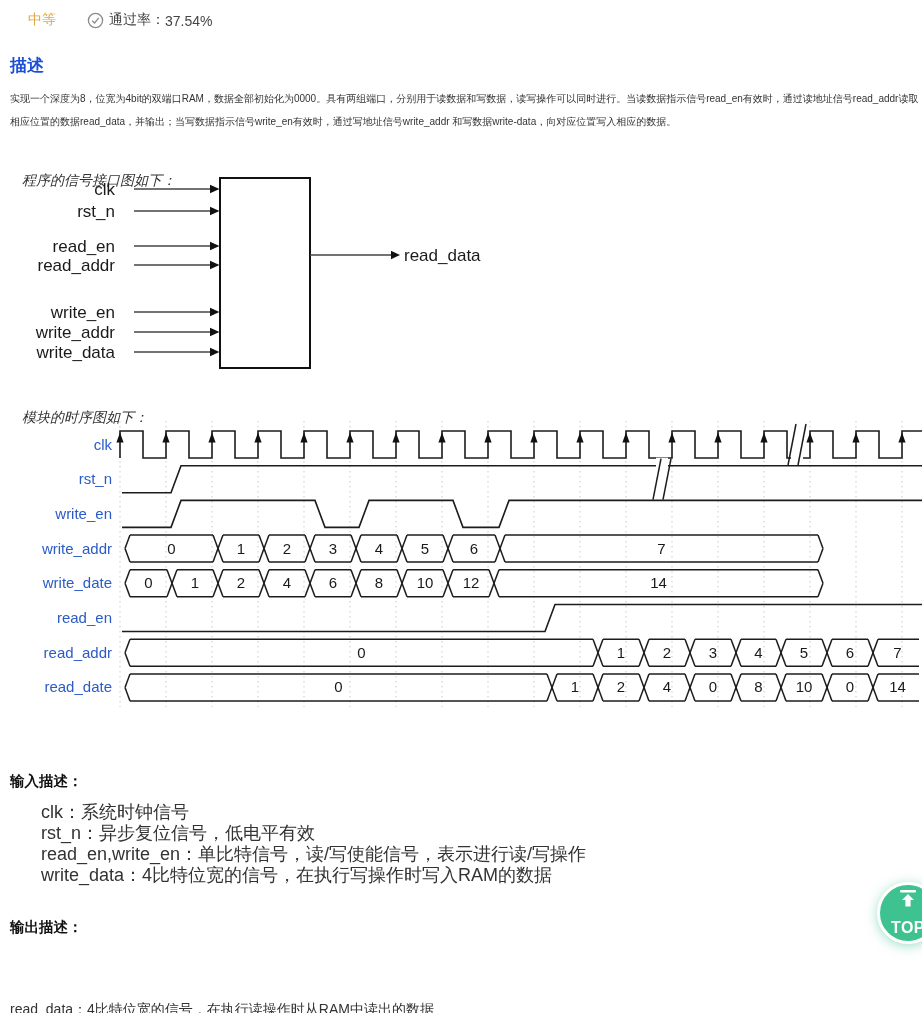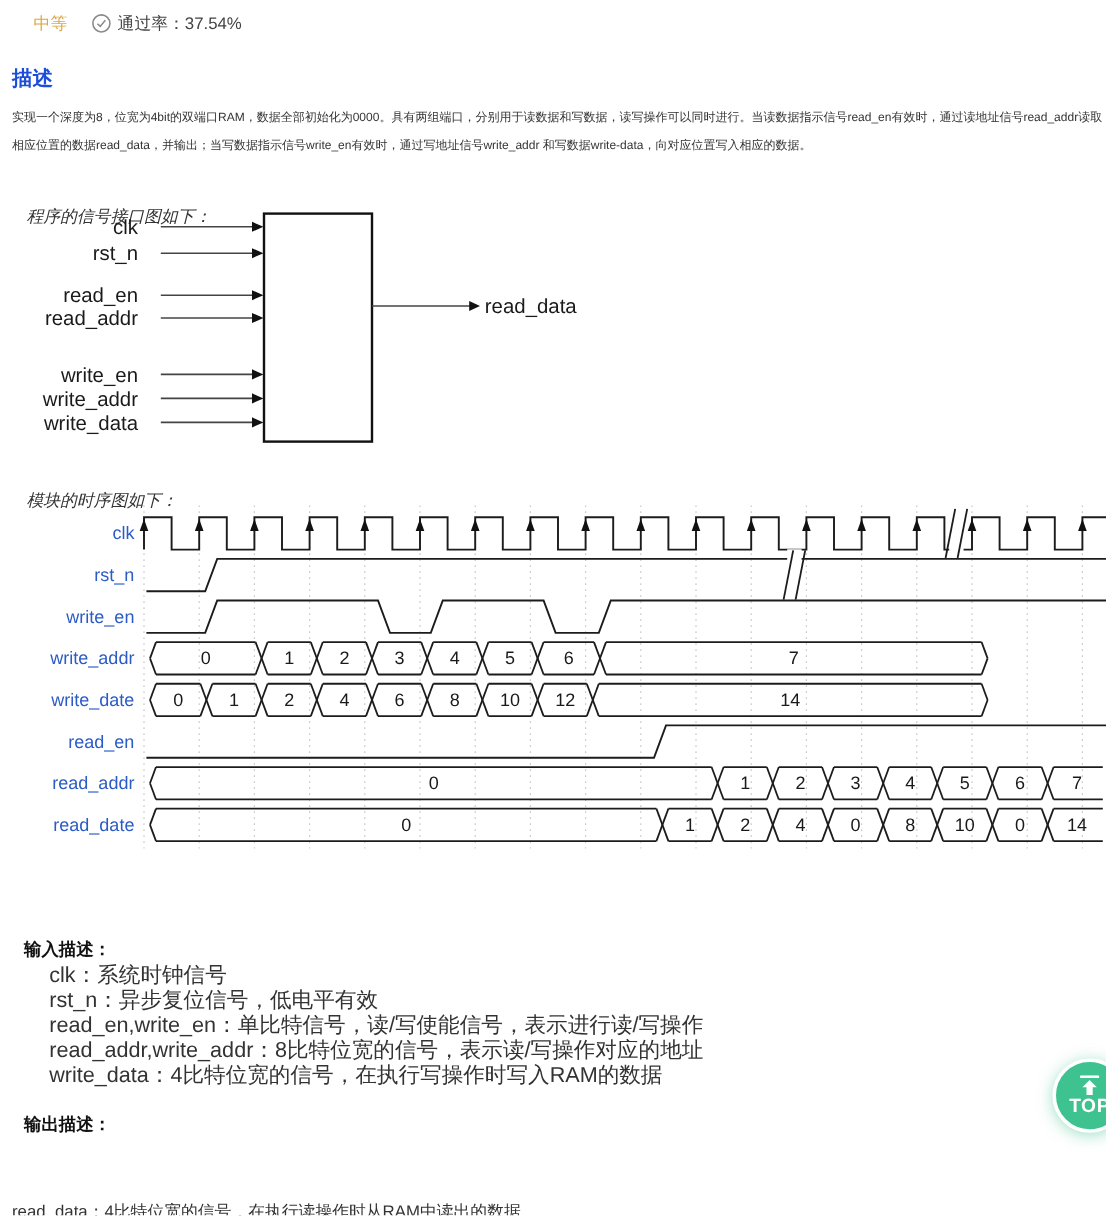--- a/index.html
+++ b/index.html
@@ -1,31 +1,31 @@
 <!DOCTYPE html>
 <html><head>
 <meta charset="utf-8">
 <style>
   html,body{margin:0;padding:0;background:#fff;}
   .page{position:relative;width:922px;height:1013px;background:#fff;overflow:hidden;
         font-family:"Liberation Sans","DejaVu Sans",sans-serif;color:#333;}
-  .abs{position:absolute;}
+  .abs{position:absolute;gap:11px;}
   .meta-row{top:11px;left:28px;display:flex;align-items:center;font-size:14px;}
   .difficulty{color:#dfa63c;margin-right:20px;}
-  .pass-rate{display:flex;align-items:flex-start;color:#444;}
+  .pass-rate{display:flex;align-items:flex-end;color:#444;}
   .pass-rate svg{margin-right:5px;display:block;}
   .desc-title{top:54px;left:10px;margin:0;font-size:17px;font-weight:bold;color:#1d4ed8;}
   .body-text{top:87px;left:10px;width:912px;height:70px;margin:0;font-size:10px;line-height:23px;overflow:hidden;}
   .cap{top:0;left:10px;margin:12px;font-size:14px;line-height:20px;font-style:italic;}
   .cap-interface{top:158px;}
   .cap-timing{top:395px;}
   .block-diagram{top:172px;left:0;}
   .timing-diagram{top:421px;left:0;}
   .verilog-note{top:716px;}
-  .sub-title{margin:10px;font-size:14.5px;font-weight:bold;color:#111;left:10px;}
+  .sub-title{margin:0;font-size:14.5px;font-weight:bold;color:#111;left:10px;}
   .input-title{top:772px;}
   .output-title{top:918px;}
   .desc-lines{top:802px;left:10px;font-size:18px;line-height:21px;margin-left:31px;}
   .output-line{top:951px;left:10px;font-size:14px;line-height:21px;margin-top:48px;}
   .top-btn{top:882px;right:-17px;width:56px;height:56px;border-radius:50%;background:#3ec28f;
            border:3px solid #fff;box-shadow:0 2px 12px rgba(62,194,143,.5);display:flex;flex-direction:column;
            align-items:center;justify-content:center;color:#fff;cursor:pointer;z-index:5;}
   .top-btn .top-label{font-size:16px;font-weight:bold;line-height:1;margin-top:2px;letter-spacing:.5px;}
   svg text{font-family:"Liberation Sans","DejaVu Sans",sans-serif;}
   .sig-label{fill:#2a5bc7;font-size:15px;}
@@ -319,21 +319,20 @@
         <text class="bus-label" x="897.5" y="271.40000000000003" text-anchor="middle">14</text>
       </svg>
   </div>
 
 
   <h3 class="abs sub-title input-title">输入描述：</h3>
   <div class="abs desc-lines">
     <div>clk：系统时钟信号</div>
     <div>rst_n：异步复位信号，低电平有效</div>
     <div>read_en,write_en：单比特信号，读/写使能信号，表示进行读/写操作</div>
-    <div>read_addr,write_addr：8比特位宽的信号，表示读/写操作对应的地址</div>
     <div>write_data：4比特位宽的信号，在执行写操作时写入RAM的数据</div>
   </div>
 
   <h3 class="abs sub-title output-title">输出描述：</h3>
   <div class="abs output-line">read_data：4比特位宽的信号，在执行读操作时从RAM中读出的数据</div>
 
   <div class="abs top-btn">
     <svg width="22" height="17" viewBox="0 0 22 17">
       <rect x="3" y="0" width="16" height="2.4" rx="1" fill="#fff"></rect>
       <path d="M11 4 L17 10 L13.6 10 L13.6 16.5 L8.4 16.5 L8.4 10 L5 10 Z" fill="#fff"></path>

